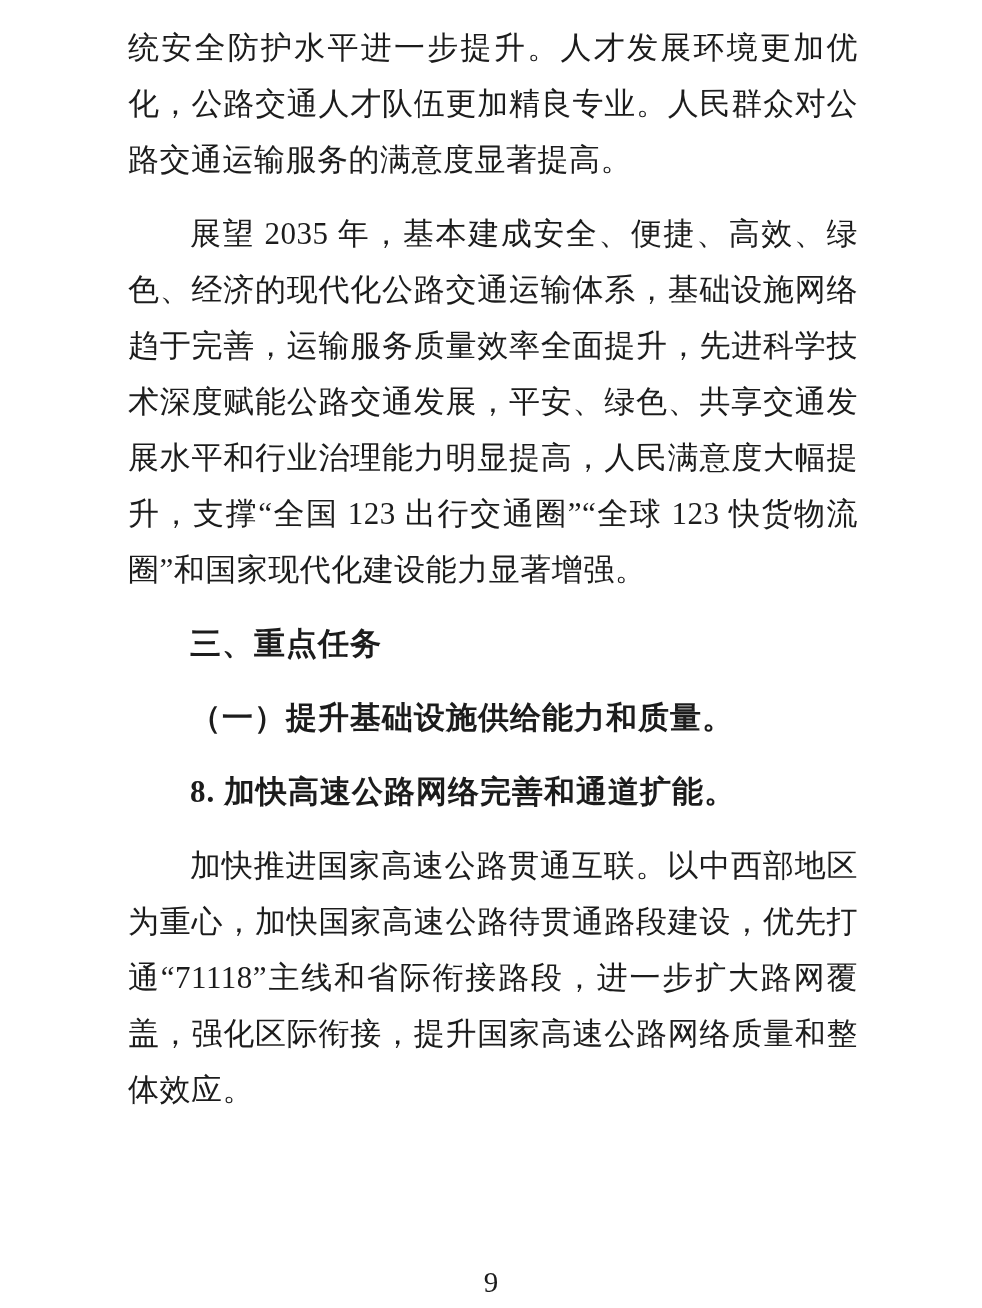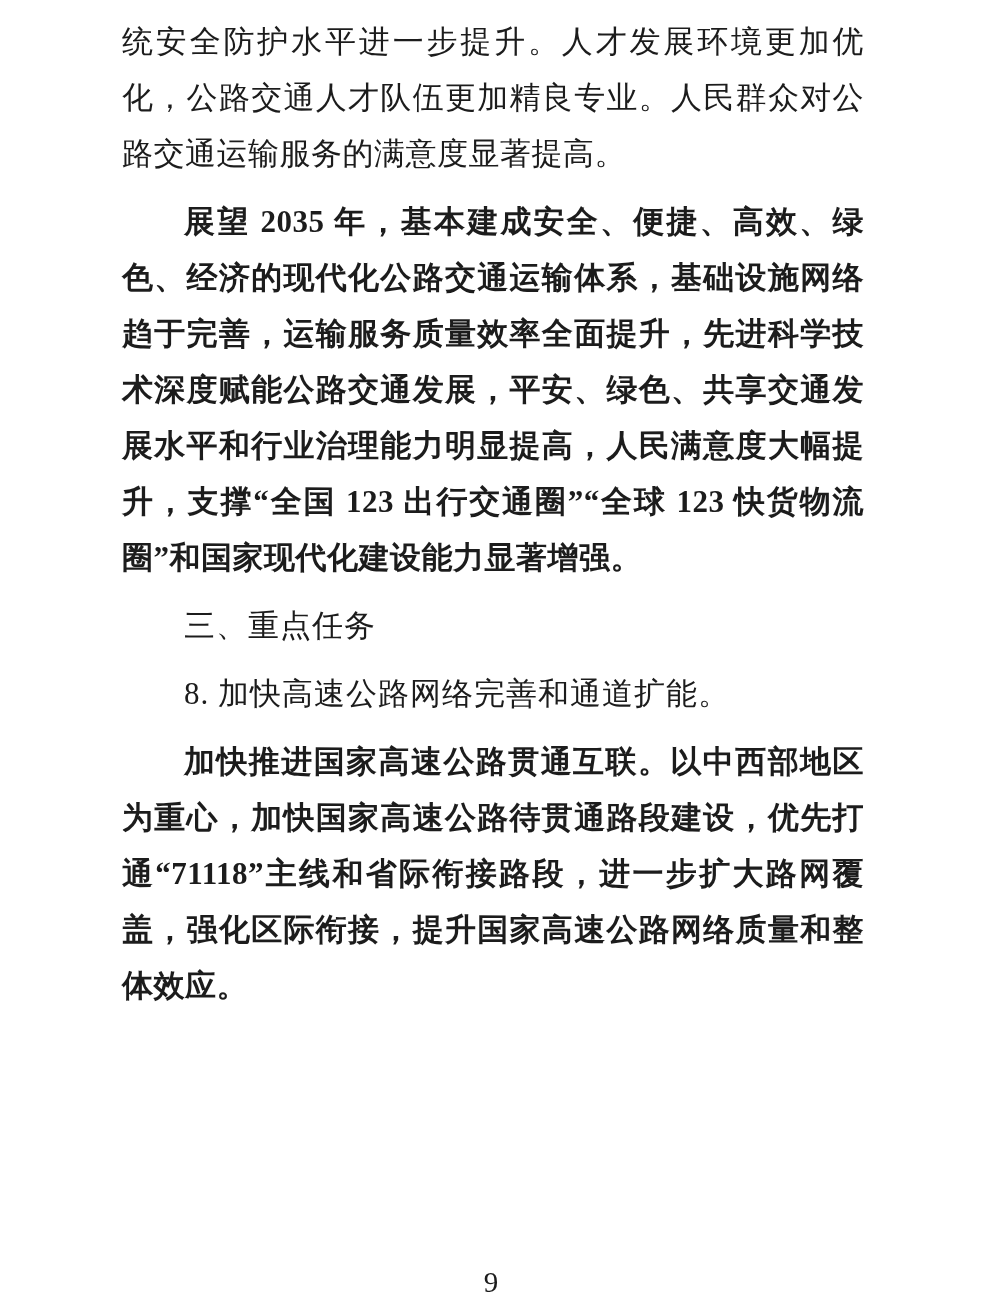--- a/index.html
+++ b/index.html
@@ -19,35 +19,34 @@
     position: absolute;
     top: 0;
     left: 0;
     width: 982px;
     height: 1308px;
     background: #ffffff;
     box-sizing: border-box;
     padding: 2px 106px 0 110px;
   }
   .doc p {
-    margin: 12px;
+    margin: 18px;
     font-size: 31px;
     line-height: 56px;
     text-align: justify;
     text-justify: inter-ideograph;
     letter-spacing: 0.5px;
   }
   .doc p.indent {
     text-indent: 2em;
-    font-weight: bold;
   }
   .doc p.h-level1,
   .doc p.h-level2,
   .doc p.h-level3 {
-    font-weight: normal;
+    font-weight: bold;
     text-indent: 2em;
     text-align: left;
     letter-spacing: 1px;
   }
   .page-number {
     position: absolute;
     bottom: 6px;
     left: 0;
     width: 100%;
     text-align: center;
@@ -57,18 +56,19 @@
   }
 </style>
 </head>
 <body>
 
 <div class="page">
   <div class="doc">
     <p class="body-text">统安全防护水平进一步提升。人才发展环境更加优化，公路交通人才队伍更加精良专业。人民群众对公路交通运输服务的满意度显著提高。</p>
     <p class="body-text indent">展望 2035 年，基本建成安全、便捷、高效、绿色、经济的现代化公路交通运输体系，基础设施网络趋于完善，运输服务质量效率全面提升，先进科学技术深度赋能公路交通发展，平安、绿色、共享交通发展水平和行业治理能力明显提高，人民满意度大幅提升，支撑“全国 123 出行交通圈”“全球 123 快货物流圈”和国家现代化建设能力显著增强。</p>
     <p class="h-level1">三、重点任务</p>
+    <p class="h-level2">（一）提升基础设施供给能力和质量。</p>
     <p class="h-level3">8. 加快高速公路网络完善和通道扩能。</p>
     <p class="body-text indent">加快推进国家高速公路贯通互联。以中西部地区为重心，加快国家高速公路待贯通路段建设，优先打通“71118”主线和省际衔接路段，进一步扩大路网覆盖，强化区际衔接，提升国家高速公路网络质量和整体效应。</p>
   </div>
 
   <div class="page-number">9</div>
 </div>
 
 </body></html>

